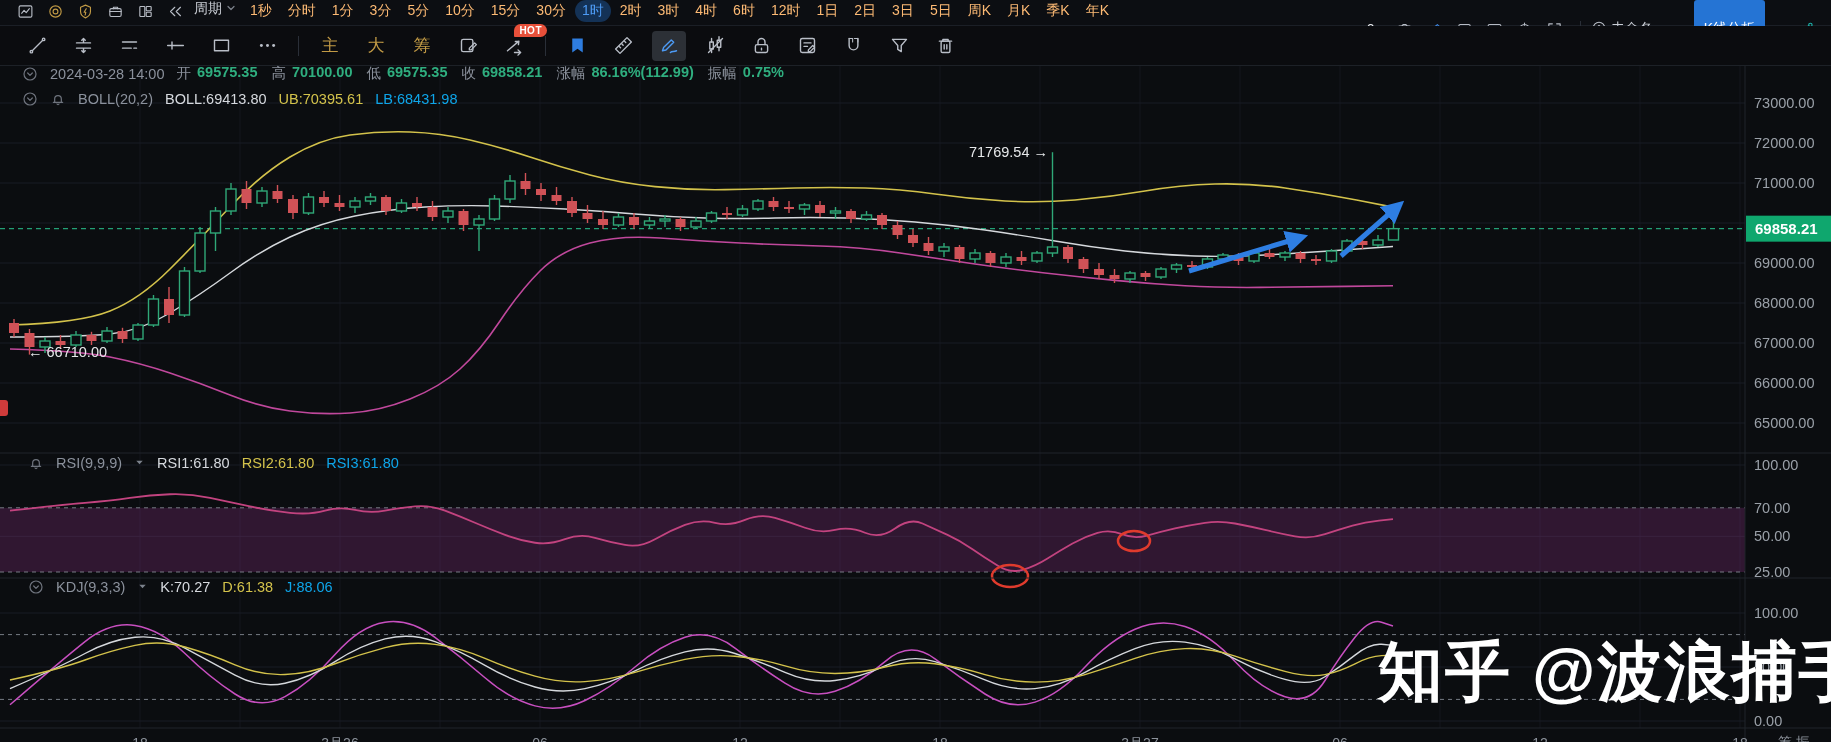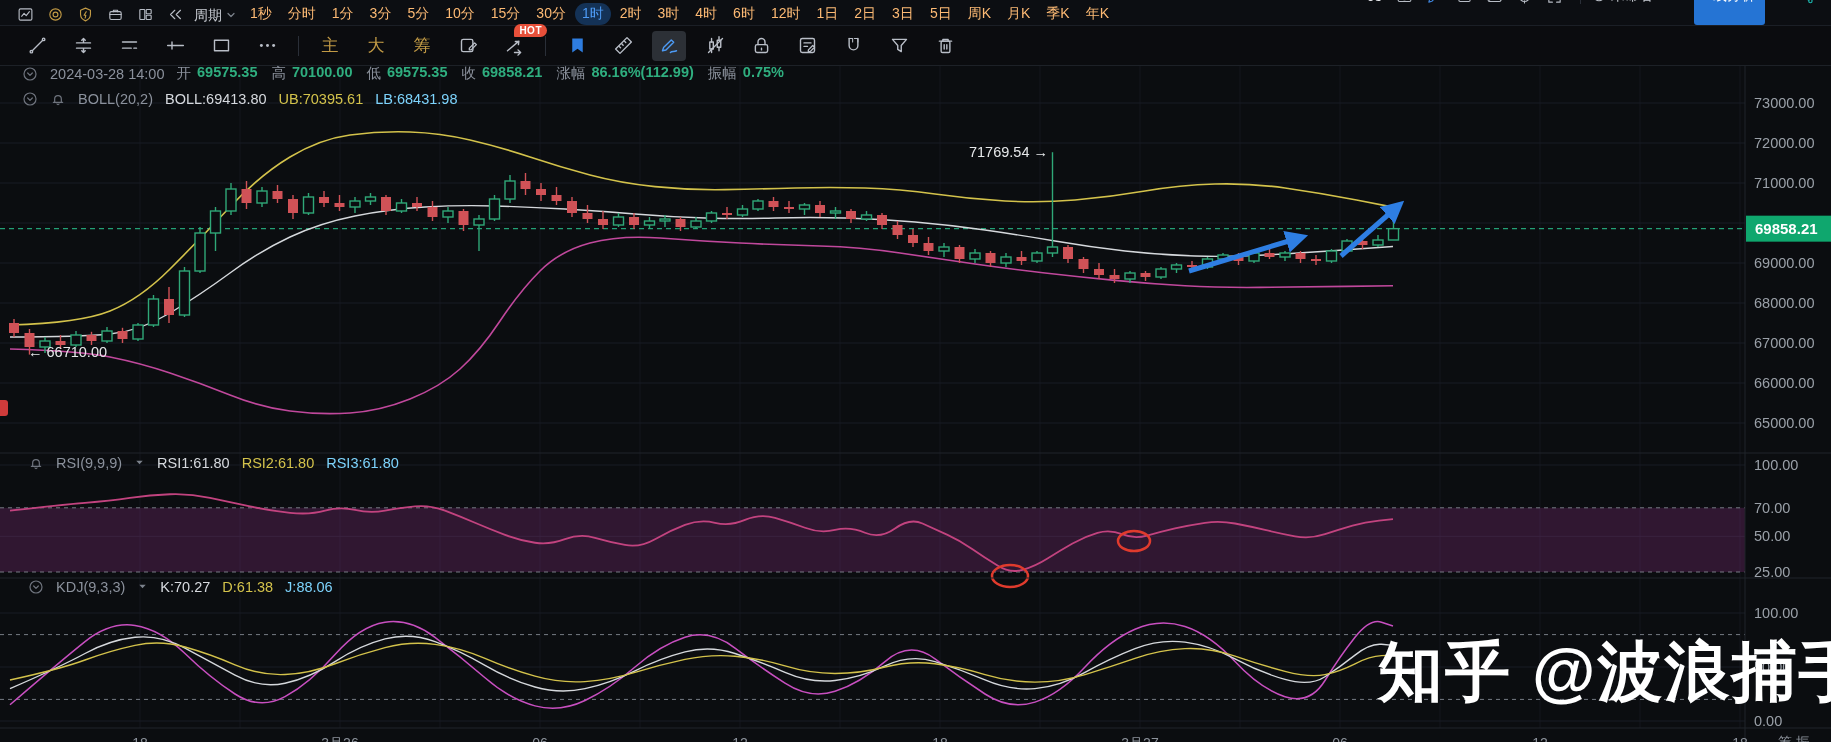--- a/index.html
+++ b/index.html
@@ -1,19 +1,19 @@
 <!DOCTYPE html>
 <html><head>
 <meta charset="utf-8">
 <style>
   html,body{margin:0;padding:0;background:#000;}
   .app{position:relative;width:1831px;height:742px;background:#0b0d10;overflow:hidden;
        font-family:"Liberation Sans","DejaVu Sans",sans-serif;color:#aab0ba;}
   
-  .tb1{position:absolute;left:0;top:0;width:1831px;height:26px;display:flex;align-items:flex-end;
+  .tb1{position:absolute;left:0;top:0;width:1831px;height:26px;display:flex;align-items:flex-start;
        padding:0 10px;box-sizing:border-box;background:#0c0e12;border-bottom:1px solid #1b1f26;font-size:14px;}
   .tb1 .icon-btn{display:flex;align-items:center;justify-content:center;width:30px;height:22px;color:#b7bcc5;cursor:pointer;}
   .tb1 .icon-btn svg{width:17px;height:17px;}
   .gold{color:#c19a45 !important;}
   .blue-ic{color:#3f86e0 !important;}
   .teal-ic{color:#1db3ab !important;}
   .period{display:flex;align-items:center;gap:3px;color:#c9cdd4;margin:0 6px 0 4px;cursor:pointer;white-space:nowrap;}
   .period svg{width:12px;height:12px;color:#7c828c;}
   .tfs{display:flex;align-items:center;gap:2px;}
   .tf{padding:2px 7px;border-radius:4px;color:#fdba74;cursor:pointer;white-space:nowrap;}
@@ -36,21 +36,21 @@
   .tb2 .titem.bluefill{color:#2e7de0;}
   .tb2 .gtxt{font-size:17px;color:#c19a45;width:30px;text-align:center;margin:0 8px;cursor:pointer;}
   .tb2 .vdiv{height:20px;}
   .hotbadge{position:absolute;top:-7px;right:-16px;background:#e8503a;color:#fff;font-size:10px;font-weight:bold;
             padding:1px 5px;border-radius:7px 7px 7px 1px;letter-spacing:.5px;}
   
   .ind-row{position:absolute;display:flex;align-items:center;gap:12px;font-size:14.5px;color:#8b919c;
            z-index:5;white-space:nowrap;}
   .ind-row .micon svg{width:16px;height:16px;display:block;color:#6f747e;}
   .ind-row .caret svg{width:11px;height:11px;color:#7c828c;}
-  .v-white{color:#d6d9de;} .v-yellow{color:#d3c24b;} .v-pink{color:#7dd3fc;} .v-green{color:#2fae7f;font-weight:bold;}
+  .v-white{color:#d6d9de;} .v-yellow{color:#d3c24b;} .v-pink{color:#0ea5e9;} .v-green{color:#2fae7f;font-weight:bold;}
   .pair{display:flex;gap:6px;}
   
   .chart-svg{position:absolute;left:0;top:66px;z-index:1;}
   .watermark{position:absolute;left:1378px;top:628px;z-index:6;color:#fff;font-size:65px;font-weight:bold;
              letter-spacing:2px;white-space:nowrap;}
   .edge-marker{position:absolute;left:0;top:400px;width:8px;height:16px;background:#cf3b3b;
                border-radius:0 3px 3px 0;z-index:4;}
 </style>
 </head>
 <body>

